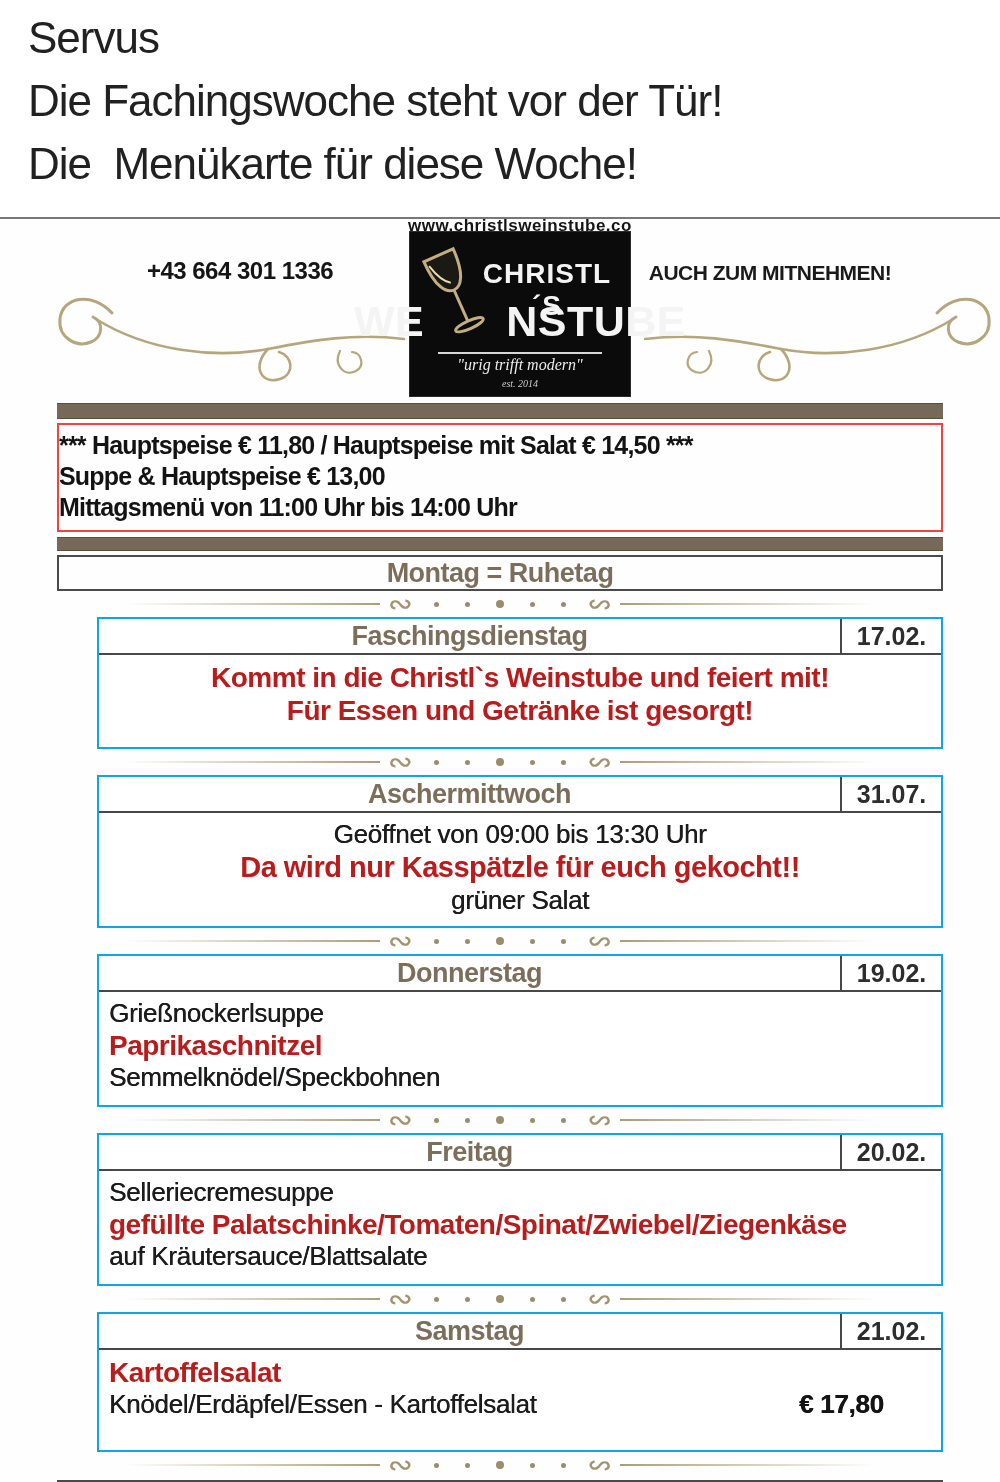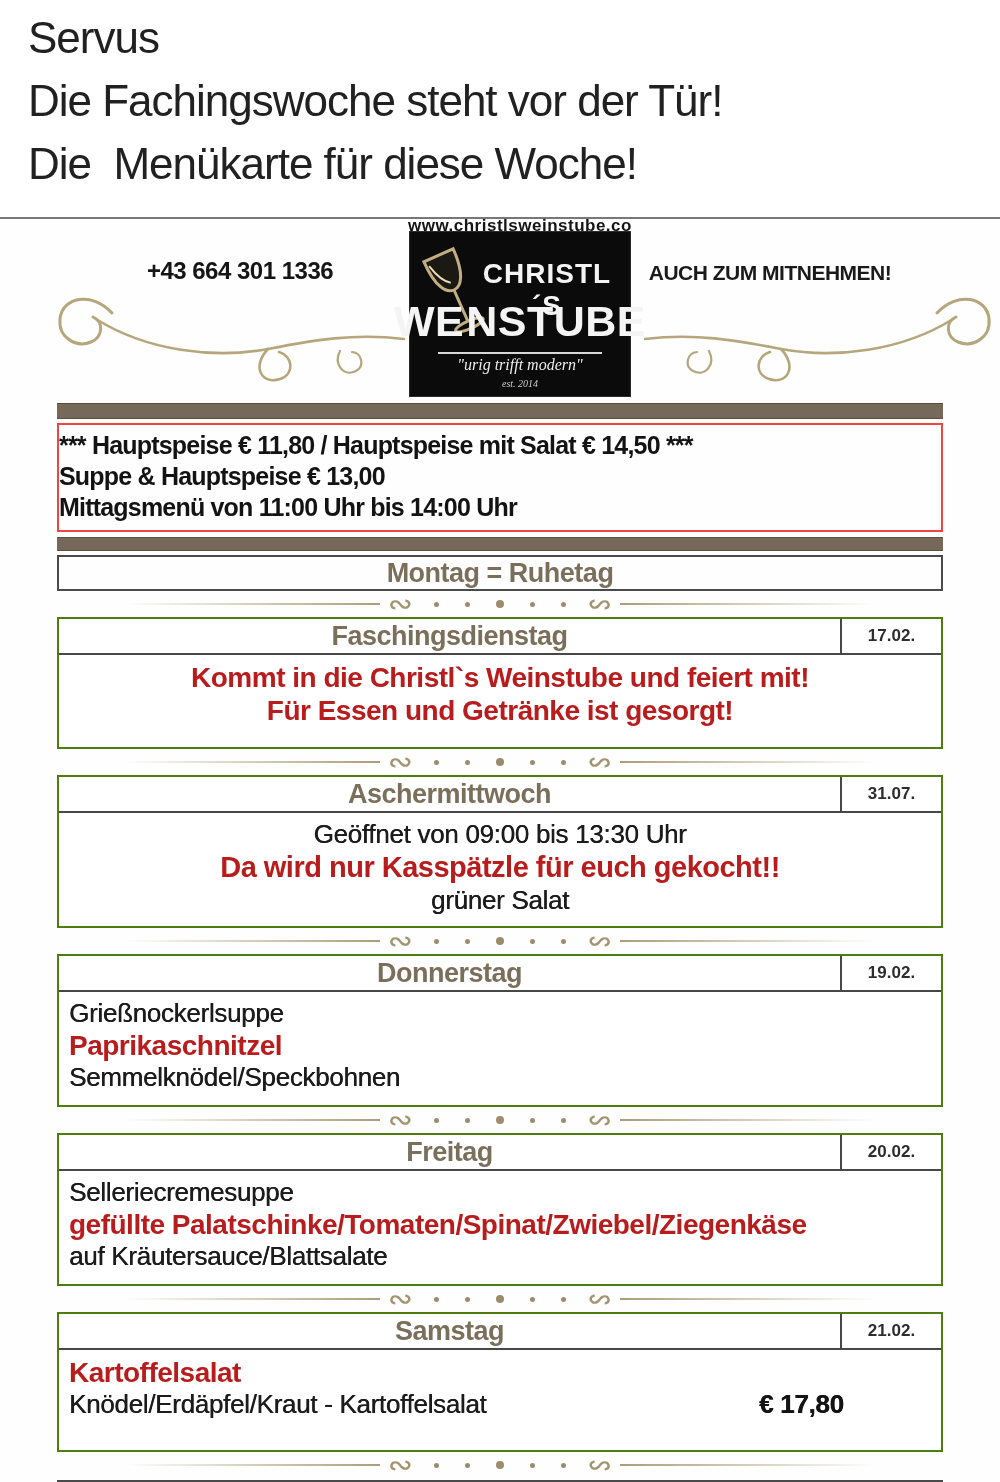--- a/index.html
+++ b/index.html
@@ -14,21 +14,21 @@
   .menu { position:absolute; left:0; top:217px; width:1000px; height:1265px; background:#fefefe; border-top:2px solid #787878; }
 
   
   .www { position:absolute; left:408px; top:-2px; width:224px; height:15px; overflow:hidden; text-align:center; }
   .www span { display:inline-block; font-size:17px; font-weight:700; letter-spacing:0.5px; color:#141414; margin-top:-5px; }
   .phone { position:absolute; left:70px; top:38px; width:340px; text-align:center; font-size:24px; font-weight:700; letter-spacing:-0.5px; color:#151515; }
   .takeaway { position:absolute; left:615px; top:42px; width:310px; text-align:center; font-size:21px; font-weight:700; letter-spacing:-0.5px; color:#1a1a1a; }
 
   .logo-box { position:absolute; left:410px; top:13px; width:220px; height:164px; background:#0b0b0b; box-shadow:0 0 0 1px #2a2a2a; }
   .brand-top { position:absolute; left:58px; top:26px; width:158px; text-align:center; color:#f4f4f4; font-size:28px; font-weight:700; letter-spacing:1px; }
-  .brand-main { position:absolute; left:0; top:66px; width:220px; display:flex; justify-content:center; align-items:flex-start; color:#f4f4f4; font-size:43px; font-weight:700; letter-spacing:0.5px; line-height:46px; }
+  .brand-main { position:absolute; left:0; top:66px; width:220px; display:flex; justify-content:center; align-items:flex-start; color:#f4f4f4; font-size:43px; font-weight:700; letter-spacing:0.5px; line-height:46px;gap:40px; }
   .fork-icon { margin:3px 1px 0 1px; }
   .logo-divider { position:absolute; left:28px; top:120px; width:164px; height:2px; background:#d8d8d8; }
   .tagline { position:absolute; left:0; top:124px; width:220px; text-align:center; font-family:"Liberation Serif", serif; font-style:italic; font-size:16px; color:#ececec; }
   .est { position:absolute; left:0; top:146px; width:220px; text-align:center; font-family:"Liberation Serif", serif; font-style:italic; font-size:10px; color:#cfcfcf; }
   .glass-icon { position:absolute; left:4px; top:8px; }
 
   .flourish { position:absolute; top:70px; }
   .flourish.left  { left:52px; }
   .flourish.right { left:642px; transform:scaleX(-1); }
 
@@ -48,24 +48,24 @@
   .dline { width:255px; height:2px; }
   .dline.l { background:linear-gradient(to right, rgba(172,157,121,0), #ac9d79); }
   .dline.r { background:linear-gradient(to left,  rgba(172,157,121,0), #ac9d79); }
   .scroll { color:#a3946f; font-size:30px; line-height:20px; margin:0 8px; font-family:"DejaVu Sans", sans-serif; }
   .scroll.flip { transform:scaleX(-1); }
   .dot { border-radius:50%; background:#9b8c6e; margin:0 13px; }
   .dot.s { width:5px; height:5px; }
   .dot.b { width:8px; height:8px; }
 
   
-  .day-box { border:2px solid #4d7c0f; background:#fff; }
+  .day-box { border:2px solid #0ea5e9; background:#fff;margin-left:40px; }
   .day-head { display:flex; border-bottom:2px solid #474747; height:36px; }
   .day-title { flex:1; text-align:center; line-height:34px; font-size:27px; font-weight:700; letter-spacing:-0.5px; color:#7b6f5b; }
-  .day-date  { width:101px; border-left:2px solid #474747; text-align:center; line-height:34px; font-size:17px; font-weight:700; color:#2d2d2d; }
+  .day-date  { width:101px; border-left:2px solid #474747; text-align:center; line-height:34px; font-size:25px; font-weight:700; color:#2d2d2d; }
   .day-body.center { text-align:center; padding:6px 10px 20px; }
   .day-body.left   { text-align:left;   padding:6px 10px 12px; }
   .mi-bold { font-size:28px; line-height:33px; font-weight:700; letter-spacing:-0.5px; color:#b91c1c; }
   .mi-reg  { font-size:26px; line-height:31px; font-weight:400; letter-spacing:-0.3px; color:#1c1c1c; text-shadow:0.4px 0 0 #1c1c1c; }
   .mi-big  { font-size:29px; line-height:35px; }
   .price-line { position:relative; }
   .price-tag { position:absolute; left:690px; top:0; font-size:26px; font-weight:700; letter-spacing:-0.3px; color:#141414; }
 </style>
 </head>
 <body>
@@ -249,21 +249,21 @@
     </div>
 
     <div class="day-box">
       <div class="day-head">
         <div class="day-title">Samstag</div>
         <div class="day-date">21.02.</div>
       </div>
       <div class="day-body left" style="padding-bottom:30px;">
         <div class="mi-bold">Kartoffelsalat</div>
         <div class="mi-reg price-line">
-          <span>Knödel/Erdäpfel/Kraut - Kartoffelsalat</span>
+          <span>Knödel/Erdäpfel/Essen - Kartoffelsalat</span>
           <span class="price-tag">€ 17,80</span>
         </div>
       </div>
     </div>
 
     <div class="divider">
       <span class="dline l"></span>
         <span class="scroll">∾</span>
         <span class="dot s"></span>
         <span class="dot s"></span>

